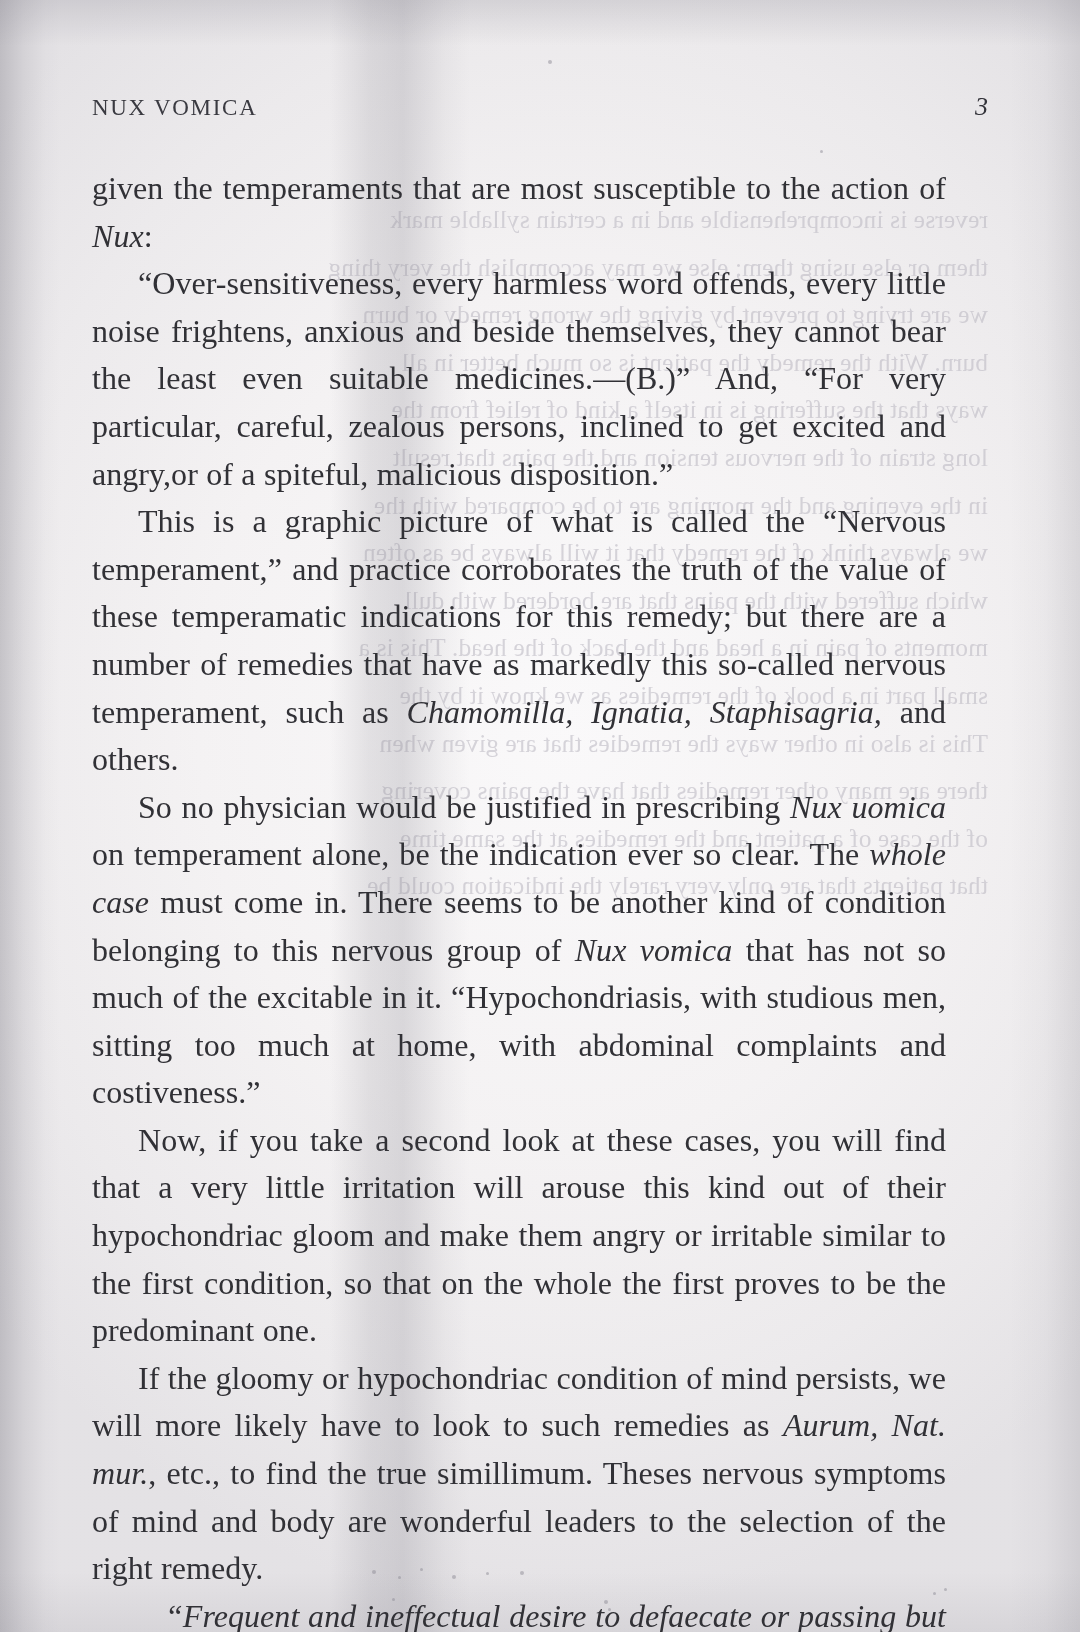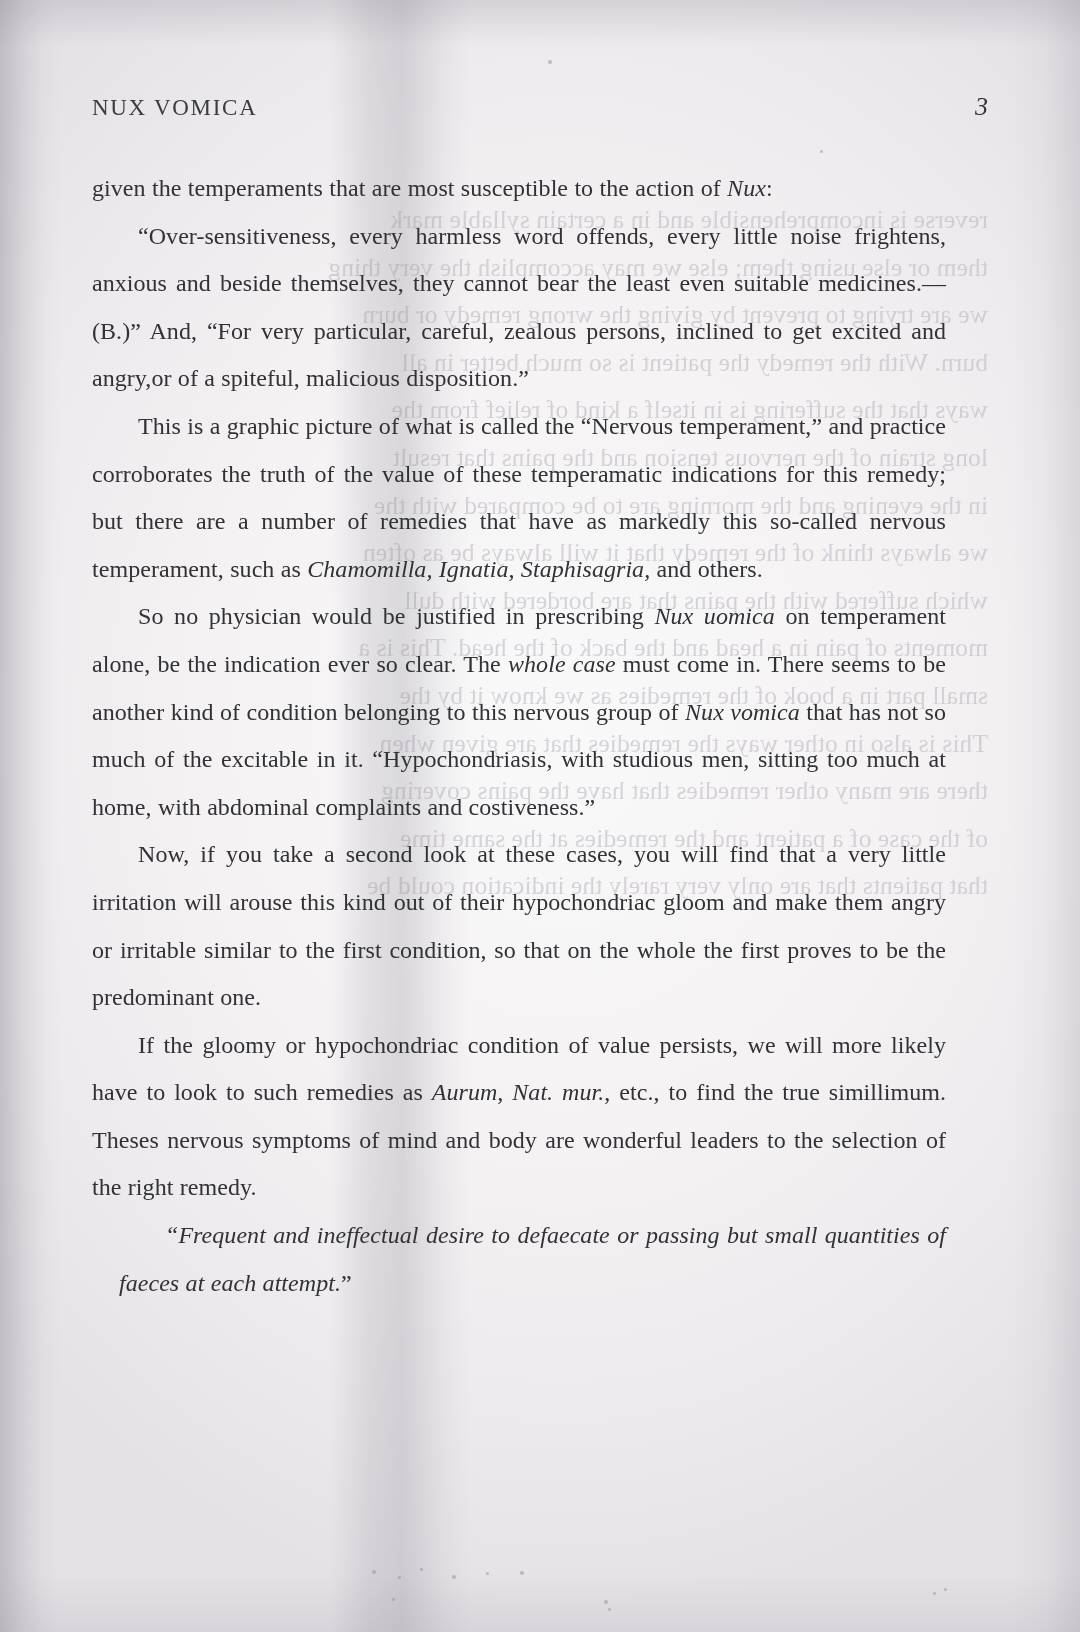--- a/index.html
+++ b/index.html
@@ -111,21 +111,21 @@
 
   
   #textblock {
     position: absolute;
     left: 92px;
     top: 165px;
     width: 854px;
   }
   p.para {
     margin: 0;
-    font-size: 24px;
+    font-size: 32px;
     line-height: 47.6px;
     text-align: justify;
     text-justify: inter-word;
     color: #313136;
     letter-spacing: 0.05px;
     word-spacing: 0.3px;
   }
   p.indent { text-indent: 46px; }
   p.noindent { text-indent: 0; }
   p.italic-para { font-style: italic; margin-left: 27px; }
@@ -177,21 +177,21 @@
     <div id="running-head">NUX VOMICA</div>
     <div id="folio">3</div>
   </div>
 
   <div id="textblock">
       <p class="para noindent"><span>given the temperaments that are most susceptible to the action of </span><span style="font-style: italic;">Nux</span><span>:</span></p>
       <p class="para indent"><span>“Over-sensitiveness, every harmless word offends, every little noise frightens, anxious and beside themselves, they cannot bear the least even suitable medicines.—(B.)” And, “For very particular, careful, zealous persons, inclined to get excited and angry,or of a spiteful, malicious disposition.”</span></p>
       <p class="para indent"><span>This is a graphic picture of what is called the “Nervous temperament,” and practice corroborates the truth of the value of these temperamatic indications for this remedy; but there are a number of remedies that have as markedly this so-called nervous temperament, such as </span><span style="font-style: italic;">Chamomilla, Ignatia, Staphisagria,</span><span> and others.</span></p>
       <p class="para indent"><span>So no physician would be justified in prescribing </span><span style="font-style: italic;">Nux uomica</span><span> on temperament alone, be the indication ever so clear. The </span><span style="font-style: italic;">whole case</span><span> must come in. There seems to be another kind of condition belonging to this nervous group of </span><span style="font-style: italic;">Nux vomica</span><span> that has not so much of the excitable in it. “Hypochondriasis, with studious men, sitting too much at home, with abdominal complaints and costiveness.”</span></p>
       <p class="para indent"><span>Now, if you take a second look at these cases, you will find that a very little irritation will arouse this kind out of their hypochondriac gloom and make them angry or irritable similar to the first condition, so that on the whole the first proves to be the predominant one.</span></p>
-      <p class="para indent"><span>If the gloomy or hypochondriac condition of value persists, we will more likely have to look to such remedies as </span><span style="font-style: italic;">Aurum, Nat. mur.</span><span>, etc., to find the true simillimum. Theses nervous symptoms of mind and body are wonderful leaders to the selection of the right remedy.</span></p>
+      <p class="para indent"><span>If the gloomy or hypochondriac condition of mind persists, we will more likely have to look to such remedies as </span><span style="font-style: italic;">Aurum, Nat. mur.</span><span>, etc., to find the true simillimum. Theses nervous symptoms of mind and body are wonderful leaders to the selection of the right remedy.</span></p>
       <p class="para indent italic-para"><span>“Frequent and ineffectual desire to defaecate or passing but small quantities of faeces at each attempt.</span><span class="roman-quote">”</span></p>
     </div>
 
   <div id="specks">
       <div class="speck" style="left: 372px; top: 1570px; width: 4px; height: 4px;"></div>
       <div class="speck" style="left: 398px; top: 1576px; width: 3px; height: 3px;"></div>
       <div class="speck" style="left: 420px; top: 1568px; width: 3px; height: 3px;"></div>
       <div class="speck" style="left: 452px; top: 1575px; width: 4px; height: 4px;"></div>
       <div class="speck" style="left: 486px; top: 1572px; width: 3px; height: 3px;"></div>
       <div class="speck" style="left: 520px; top: 1571px; width: 4px; height: 4px;"></div>

